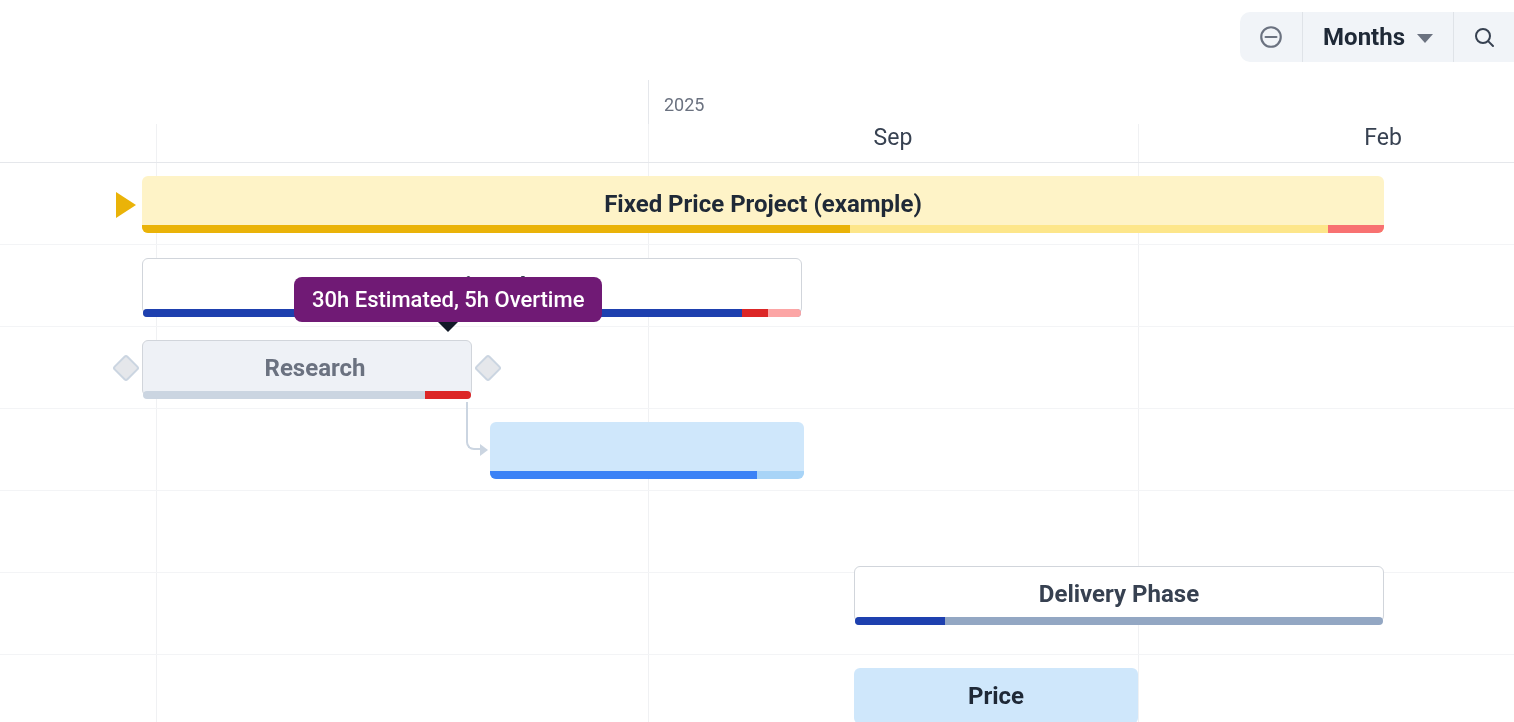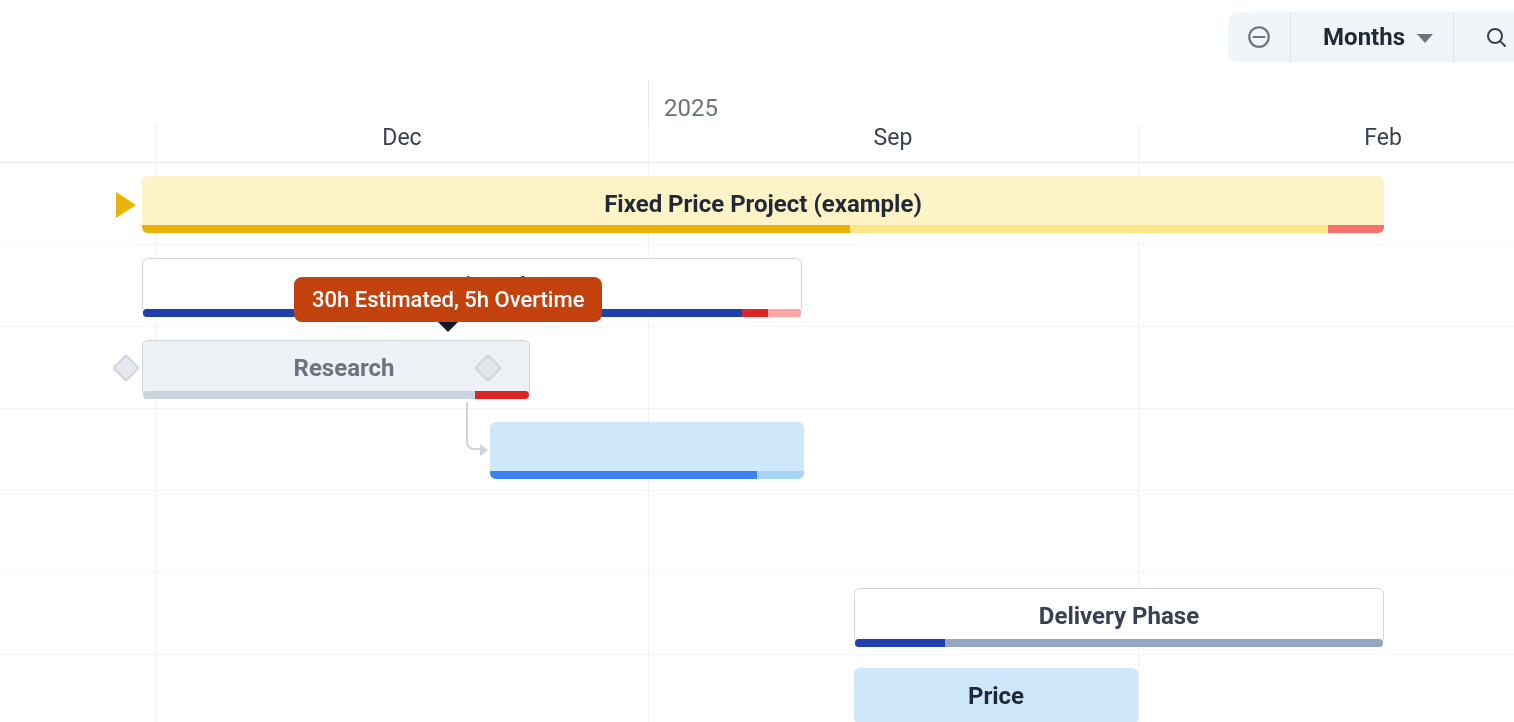--- a/index.html
+++ b/index.html
@@ -13,24 +13,24 @@
   }
 
   
   .toolbar {
     position: absolute;
     top: 12px;
     right: 0;
     height: 50px;
     display: flex;
     align-items: flex-end;
-    gap: 12px;
+    gap: 0;
     background: #f1f4f8;
     border-radius: 10px 0 0 10px;
-    padding: 0 0 0 0;
+    padding: 0 12px 0 0;
   }
   .toolbar-btn {
     display: flex;
     align-items: center;
     justify-content: center;
     height: 50px;
     padding: 0 18px;
     border-right: 1px solid #dfe3e8;
     cursor: pointer;
   }
@@ -61,21 +61,21 @@
     position: absolute;
     top: 80px;
     left: 0;
     right: 0;
     bottom: 0;
   }
   .year-label {
     position: absolute;
     top: 14px;
     left: 664px;
-    font-size: 24px;
+    font-size: 18px;
     color: #6b7280;
   }
   .year-divider {
     position: absolute;
     top: 0;
     left: 648px;
     width: 1px;
     height: 82px;
     background: #e5e7eb;
   }
@@ -189,21 +189,21 @@
     width: 0; height: 0;
     border-top: 13px solid transparent;
     border-bottom: 13px solid transparent;
     border-left: 20px solid #eab308;
     cursor: pointer;
   }
 
   
   .tooltip {
     position: absolute;
-    background: #c2410c;
+    background: #701a75;
     color: #fff;
     font-size: 22px;
     font-weight: 500;
     padding: 10px 18px;
     border-radius: 8px;
     white-space: nowrap;
   }
   .tooltip::after {
     content: "";
     position: absolute;
@@ -257,21 +257,20 @@
 <div class="timeline">
 
   <div class="year-divider"></div>
   <div class="year-label">2025</div>
 
   <div class="col-line" style="left:156px;"></div>
   <div class="col-line" style="left:648px;"></div>
   <div class="col-line" style="left:1138px;"></div>
 
   <div class="month-row">
-    <div class="month-cell" style="left:156px; width:492px;">Dec</div>
     <div class="month-cell" style="left:648px; width:490px;">Sep</div>
     <div class="month-cell" style="left:1138px; width:490px;">Feb</div>
   </div>
   <div class="month-underline"></div>
 
   <div class="row-line" style="top:164px;"></div>
   <div class="row-line" style="top:246px;"></div>
   <div class="row-line" style="top:328px;"></div>
   <div class="row-line" style="top:410px;"></div>
   <div class="row-line" style="top:492px;"></div>
@@ -289,38 +288,38 @@
   <div class="bar phase-bar" style="left:142px; top:178px; width:660px;">
     <span>Preparation Phase</span>
     <div class="progress-track">
       <div class="seg done" style="left:0; width:91%;"></div>
       <div class="seg over" style="left:91%; width:4%;"></div>
       <div class="seg over-light" style="left:95%; width:5%;"></div>
     </div>
   </div>
 
   <div class="handle" style="left:116px; top:278px;"></div>
-  <div class="bar selected-bar" style="left:142px; top:260px; width:388px;padding-left:16px;">
+  <div class="bar selected-bar" style="left:142px; top:260px; width:330px;padding-left:16px;">
     <span>Research</span>
     <div class="progress-track">
       <div class="seg over" style="left:86%; width:14%;"></div>
     </div>
   </div>
   <div class="handle" style="left:478px; top:278px;"></div>
 
   <div class="connector" style="left:466px; top:322px; width:18px; height:48px;"></div>
   <div class="connector-arrow" style="left:480px; top:364px;"></div>
 
   <div class="bar task-bar" style="left:490px; top:342px; width:314px;">
     <div class="progress-track">
       <div class="seg done" style="left:0; width:85%;"></div>
     </div>
   </div>
 
-  <div class="bar phase-bar" style="left:854px; top:508px; width:530px;">
+  <div class="bar phase-bar" style="left:854px; top:486px; width:530px;">
     <span>Delivery Phase</span>
     <div class="progress-track">
       <div class="seg done" style="left:0; width:17%;"></div>
     </div>
   </div>
 
   <div class="bar task-bar" style="left:854px; top:588px; width:284px;">
     <span>Price</span>
   </div>
 

